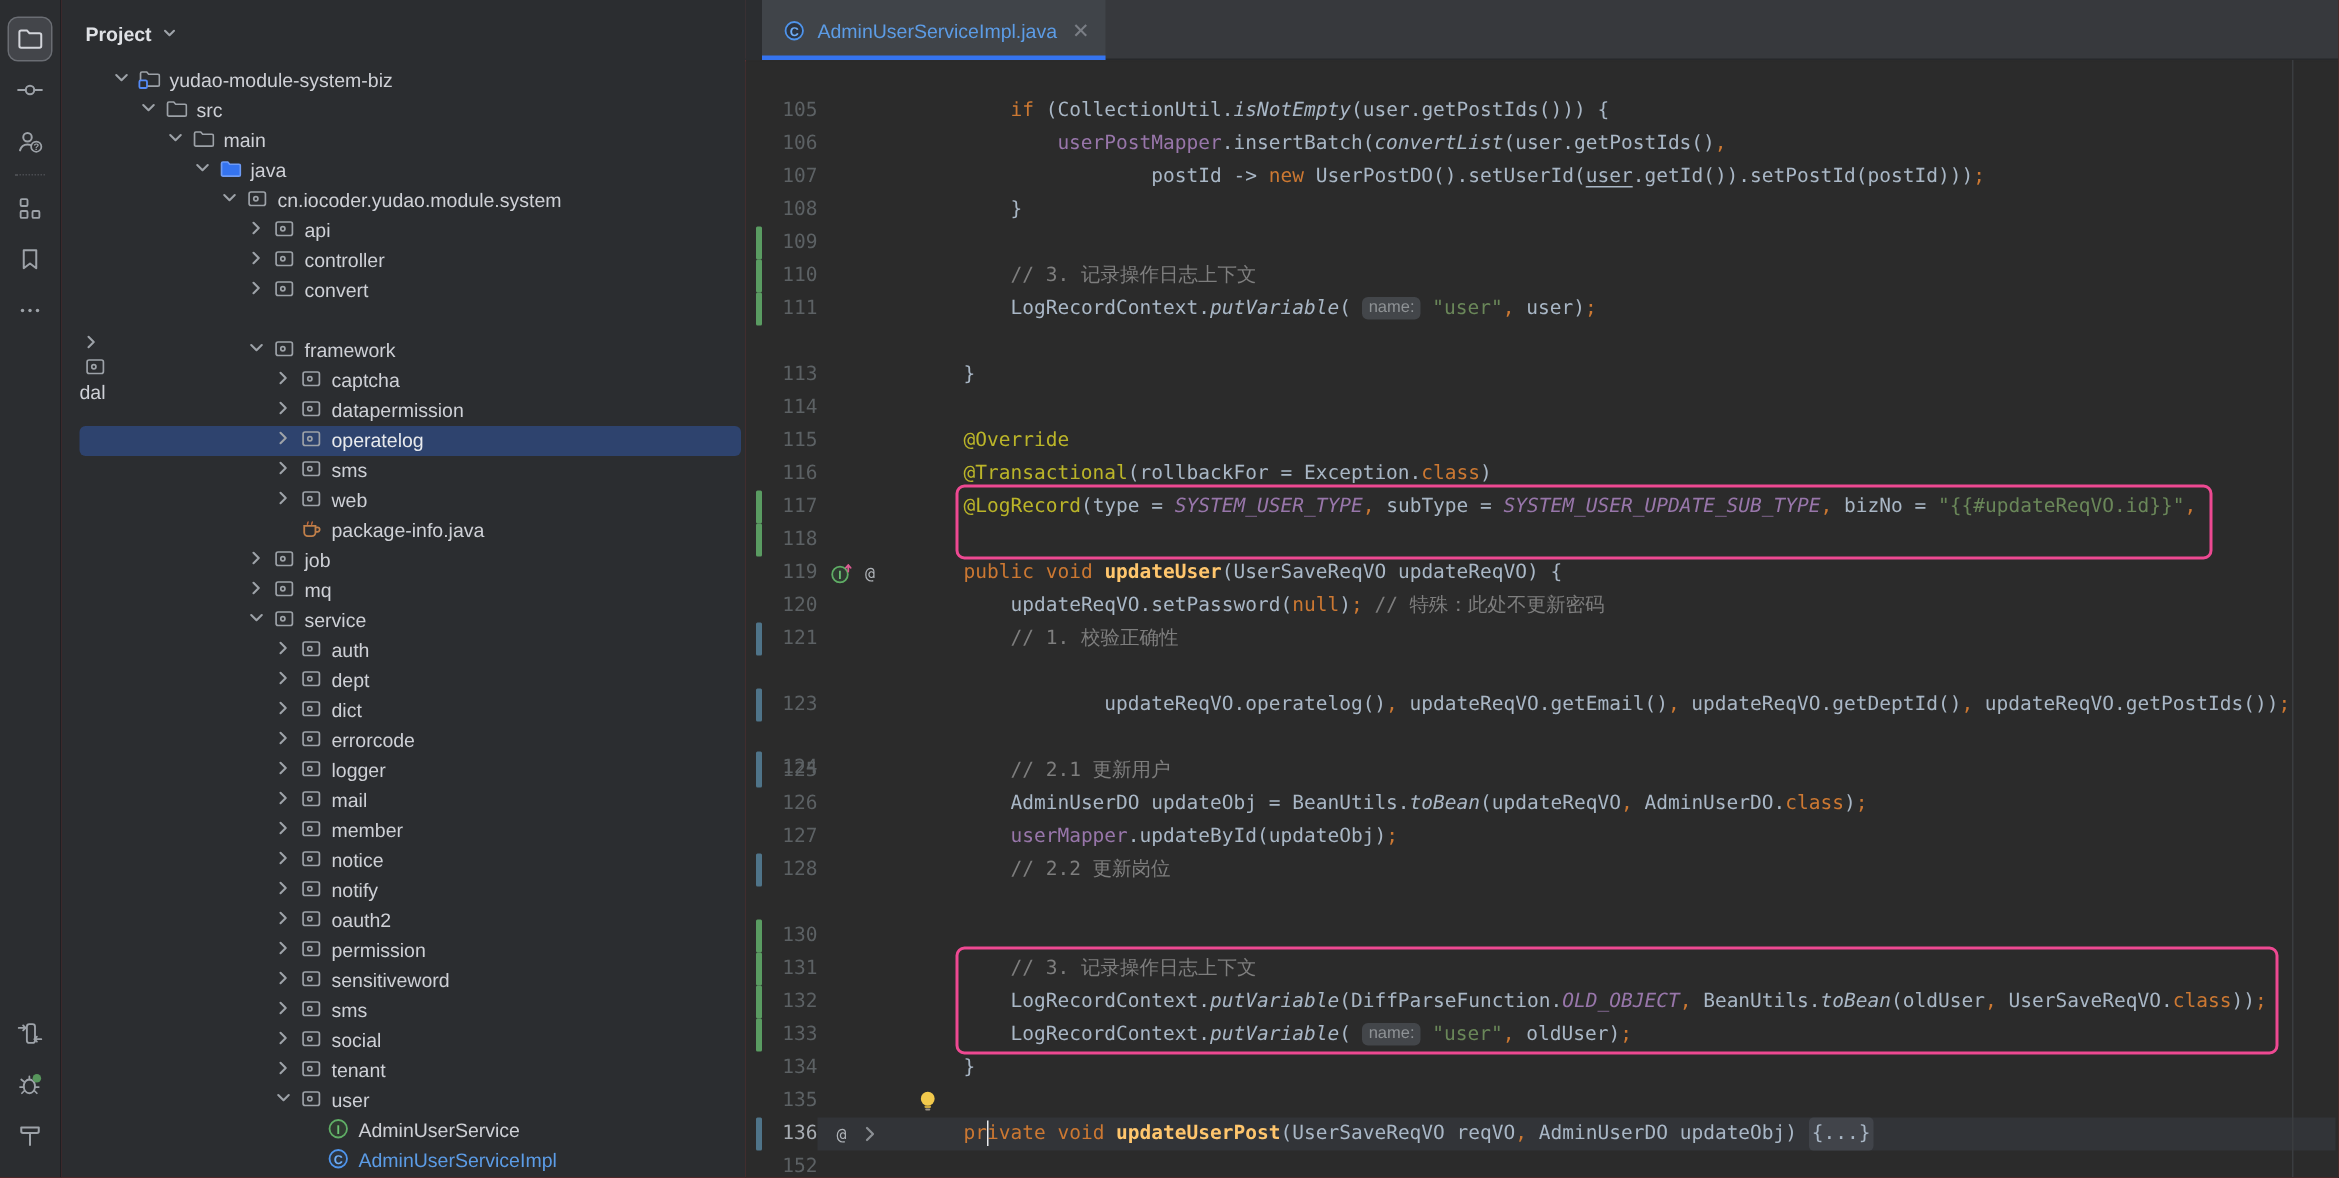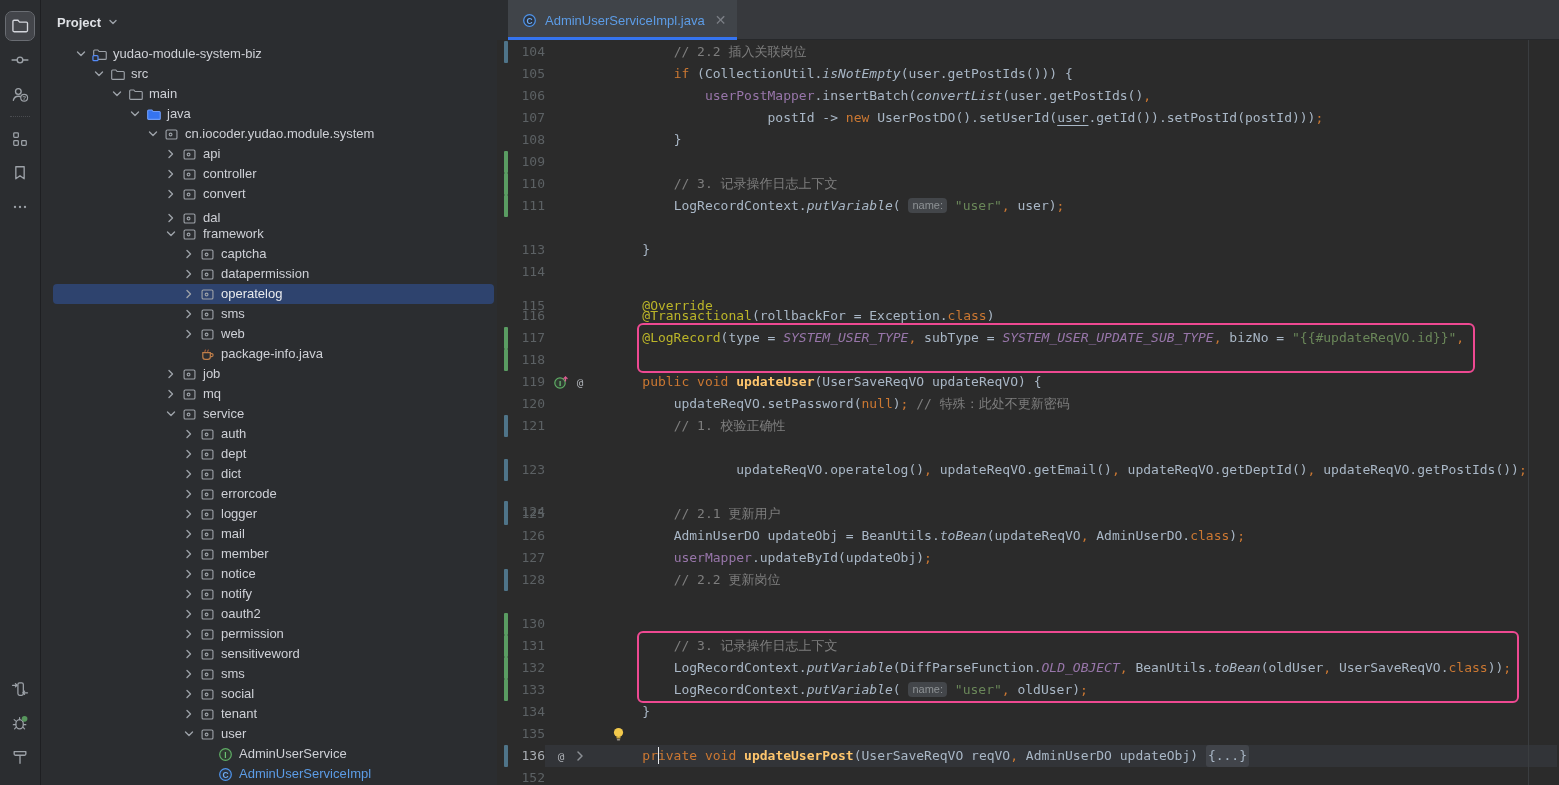--- a/index.html
+++ b/index.html
@@ -16,21 +16,21 @@
               justify-content:center; border-radius:6px; cursor:pointer; }
   .tool-btn.selected { background:#43454A; outline:1px solid #6A6D73; }
   .tool-btn svg { width:20px; height:20px; }
   .stripe-sep { width:20px; margin:8px auto; border-top:1px dotted #4A4C50; }
 
   
   .tree-panel { position:absolute; left:41px; top:0; width:456px; height:785px; background:#2B2D30; }
   .tree-header { position:absolute; left:16px; top:10px; height:24px; display:flex;
                  align-items:center; gap:6px; font-size:13px; font-weight:bold; color:#DFE1E5; cursor:pointer;}
   .tree-rows { position:absolute; left:0; top:44px; width:456px; }
-  .tree-row { position:absolute; left:12px; width:441px; height:20px; display:flex; align-items:center;
+  .tree-row { position:absolute; left:12px; width:441px; height:20px; display:flex; align-items:flex-start;
               font-size:13px; color:#CED0D6; border-radius:4px; cursor:pointer; white-space:nowrap; }
   .tree-row.selected { background:#2E436E; color:#E8EAED; }
   .tree-row.openfile { color:#5C9CE6; }
   .tree-row .chev { width:16px; height:16px; flex:0 0 16px; display:flex; align-items:center; justify-content:center; }
   .tree-row .ticon { width:16px; height:16px; flex:0 0 16px; margin:0 6px 0 2px; display:flex; align-items:center; justify-content:center; }
   .tree-row .tlabel { line-height:20px; }
 
   
   .editor { position:absolute; left:497px; top:0; width:1062px; height:785px; background:#2B2B2B; }
   .tabbar { position:absolute; left:0; top:0; width:1062px; height:40px; background:#37393D;
@@ -258,21 +258,21 @@
             </svg>
           </span>
           <span class="ticon">
             <svg width="15" height="15" viewBox="0 0 16 16">
               <rect x="2.2" y="3.2" width="11.6" height="9.6" rx="1.4" fill="none" stroke="#9DA2A8" stroke-width="1.2"></rect>
               <circle cx="7" cy="8" r="1.5" fill="none" stroke="#9DA2A8" stroke-width="1.2"></circle>
             </svg>
           </span>
           <span class="tlabel">convert</span>
         </div>
-        <div class="tree-row" style="top: 164px;">
+        <div class="tree-row" style="top: 176px; flex-direction: column;">
           <span style="display: inline-block; width: 110px; flex: 0 0 auto;"></span>
           <span class="chev">
             <svg width="14" height="14" viewBox="0 0 14 14">
               <path d="M5 3.5L8.5 7 5 10.5" fill="none" stroke="#9DA2A8" stroke-width="1.4" stroke-linecap="round" stroke-linejoin="round"></path>
             </svg>
           </span>
           <span class="ticon">
             <svg width="15" height="15" viewBox="0 0 16 16">
               <rect x="2.2" y="3.2" width="11.6" height="9.6" rx="1.4" fill="none" stroke="#9DA2A8" stroke-width="1.2"></rect>
               <circle cx="7" cy="8" r="1.5" fill="none" stroke="#9DA2A8" stroke-width="1.2"></circle>
@@ -701,25 +701,20 @@
               <circle cx="8" cy="8" r="6.2" fill="#2C3440" stroke="#4E94EC" stroke-width="1.3"></circle>
               <text x="8" y="11.4" text-anchor="middle" font-family="Liberation Sans,sans-serif" font-size="9" font-weight="bold" fill="#6FADF5">C</text>
             </svg>
           </span>
         <span class="tab-label">AdminUserServiceImpl.java</span>
         <span class="close">✕</span>
         <span class="underline"></span>
       </div>
     </div>
     <div class="code-area" id="code-area">
-        <div class="cline" style="top: 0px;">
-          <div class="vcs mod"></div>
-          <div class="lnum">104</div>
-          <div class="ltext">        <span class="t-c">// 2.2 插入关联岗位</span></div>
-        </div>
         <div class="cline" style="top: 22px;">
           <div class="lnum">105</div>
           <div class="ltext">        <span class="t-k">if</span><span class="t-d"> (CollectionUtil.</span><span class="t-i">isNotEmpty</span><span class="t-d">(user.getPostIds())) {</span></div>
         </div>
         <div class="cline" style="top: 44px;">
           <div class="lnum">106</div>
           <div class="ltext">            <span class="t-p">userPostMapper</span><span class="t-d">.insertBatch(</span><span class="t-i">convertList</span><span class="t-d">(user.getPostIds()</span><span class="t-o">,</span></div>
         </div>
         <div class="cline" style="top: 66px;">
           <div class="lnum">107</div>
@@ -745,21 +740,21 @@
           <div class="ltext">        <span class="t-d">LogRecordContext.</span><span class="t-i">putVariable</span><span class="t-d">( </span><span class="t-h">name:</span><span class="t-d"> </span><span class="t-s">"user"</span><span class="t-o">,</span><span class="t-d"> user)</span><span class="t-o">;</span></div>
         </div>
         <div class="cline" style="top: 198px;">
           <div class="lnum">113</div>
           <div class="ltext">    <span class="t-d">}</span></div>
         </div>
         <div class="cline" style="top: 220px;">
           <div class="lnum">114</div>
           <div class="ltext"></div>
         </div>
-        <div class="cline" style="top: 242px; margin-top: 12px;">
+        <div class="cline" style="top: 242px;">
           <div class="lnum">115</div>
           <div class="ltext">    <span class="t-a">@Override</span></div>
         </div>
         <div class="cline" style="top: 264px;">
           <div class="lnum">116</div>
           <div class="ltext">    <span class="t-a">@Transactional</span><span class="t-d">(rollbackFor = Exception.</span><span class="t-k">class</span><span class="t-d">)</span></div>
         </div>
         <div class="cline" style="top: 286px;">
           <div class="vcs add"></div>
           <div class="lnum">117</div>

